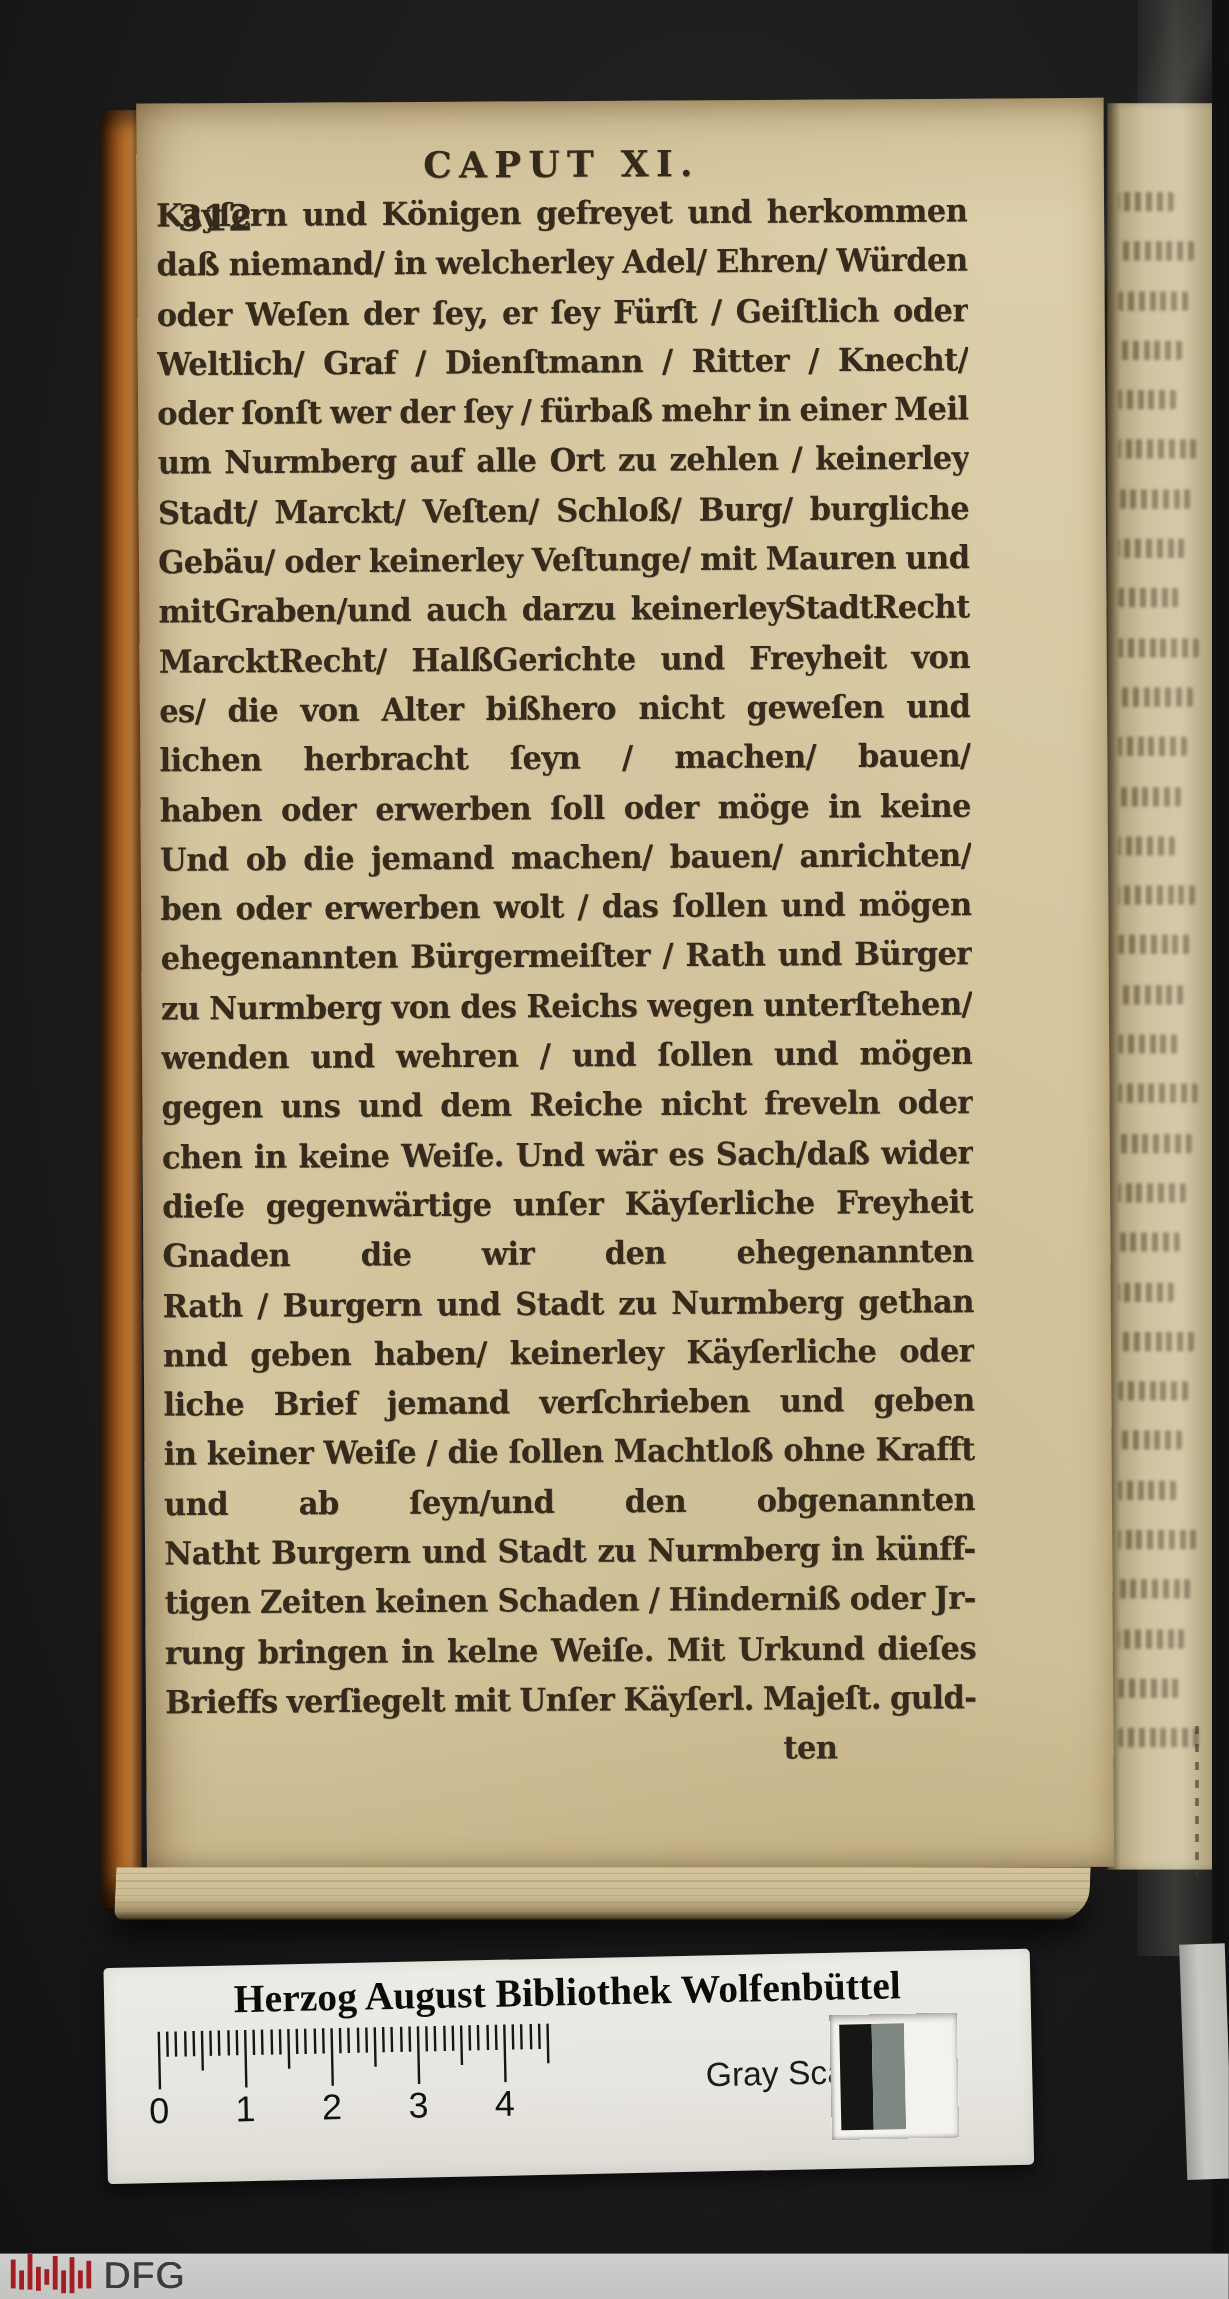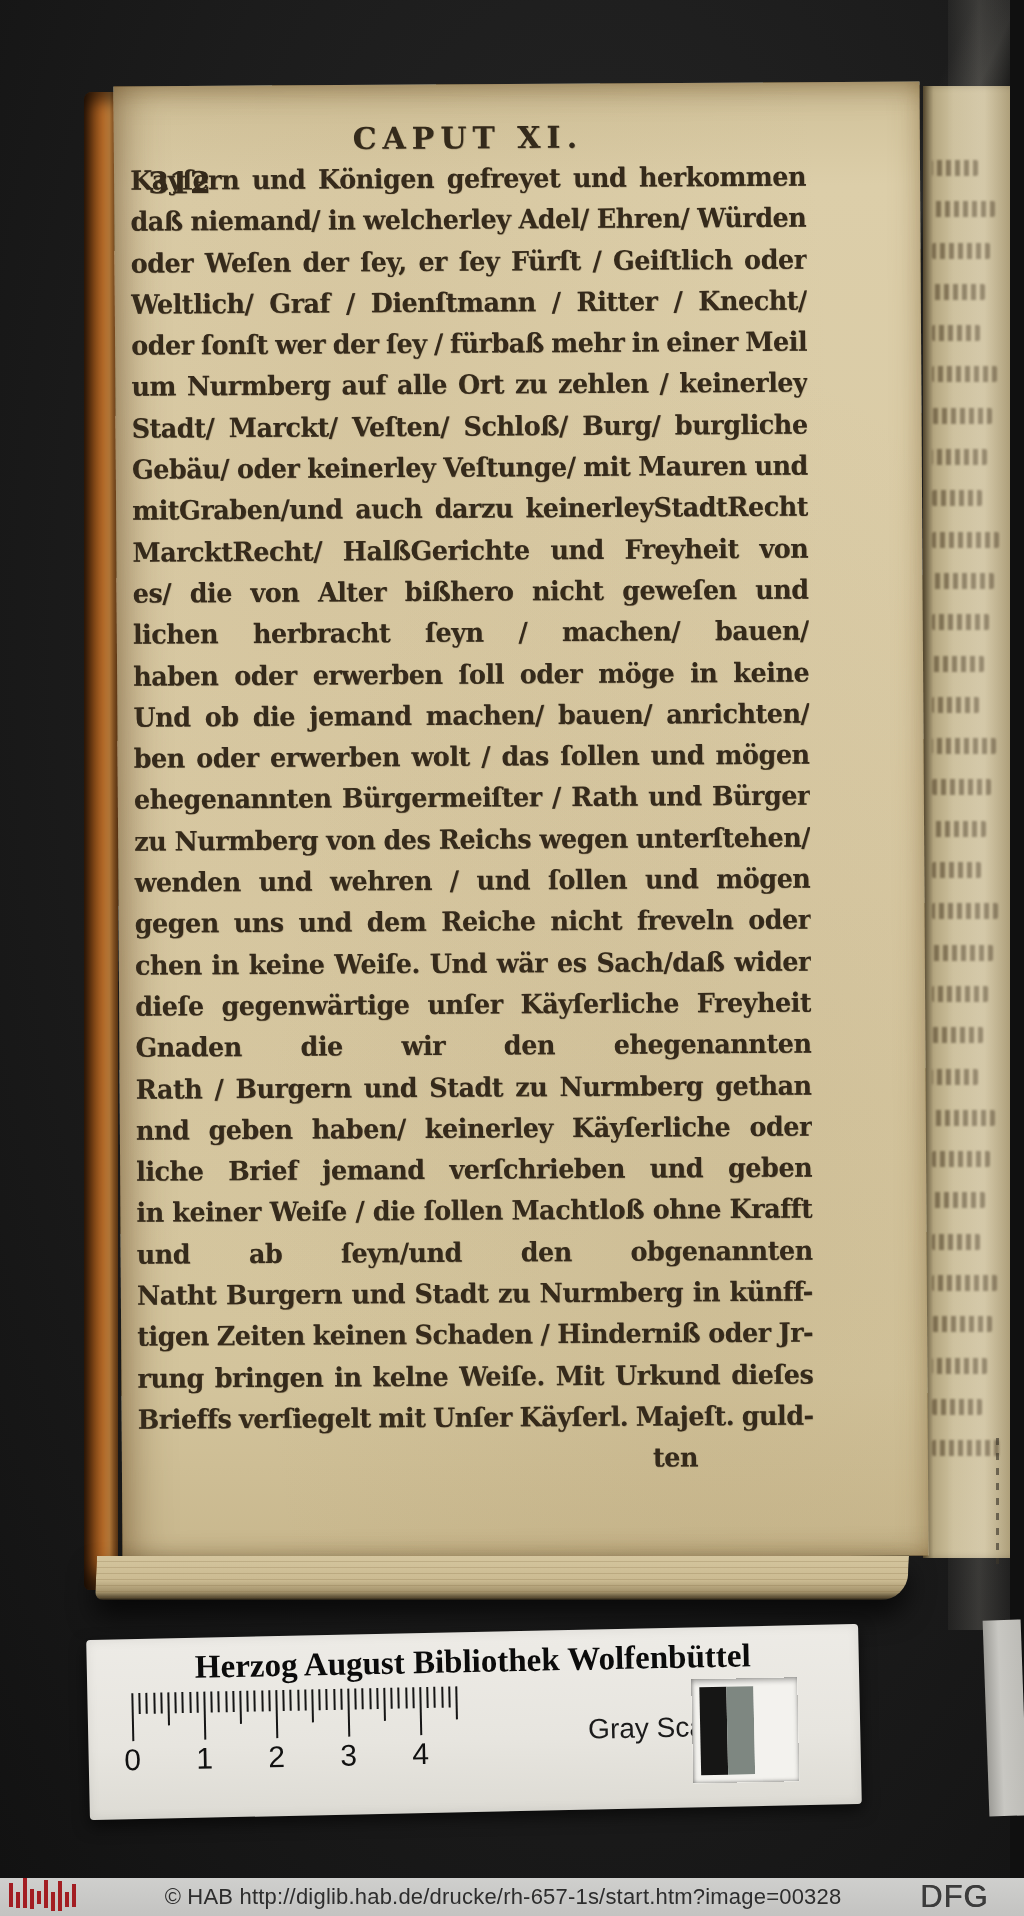--- a/index.html
+++ b/index.html
@@ -269,15 +269,14 @@
       <span class="hab-bar" style="height: 16px; transform: translateY(3px);"></span>
       <span class="hab-bar" style="height: 30px; transform: translateY(-4px);"></span>
       <span class="hab-bar" style="height: 20px; transform: translateY(2px);"></span>
       <span class="hab-bar" style="height: 13px; transform: translateY(0px);"></span>
       <span class="hab-bar" style="height: 28px; transform: translateY(-3px);"></span>
       <span class="hab-bar" style="height: 19px; transform: translateY(4px);"></span>
       <span class="hab-bar" style="height: 30px; transform: translateY(-1px);"></span>
       <span class="hab-bar" style="height: 15px; transform: translateY(2px);"></span>
       <span class="hab-bar" style="height: 23px; transform: translateY(-2px);"></span>
     </div>
-  <div class="footer-url">© HAB http://diglib.hab.de/drucke/rh-657-1s/start.htm?image=00328</div>
   <div class="dfg">DFG</div>
 </div>
 
 </body></html>

